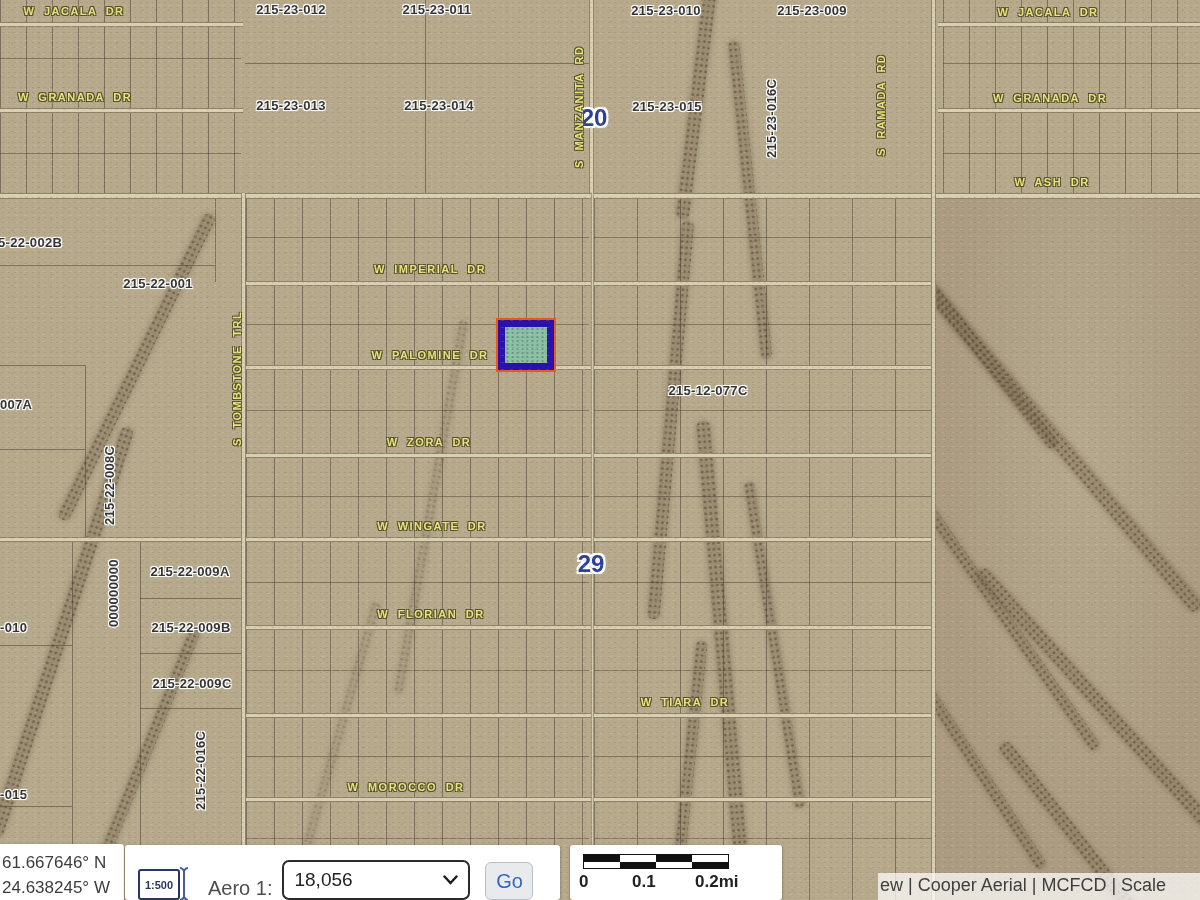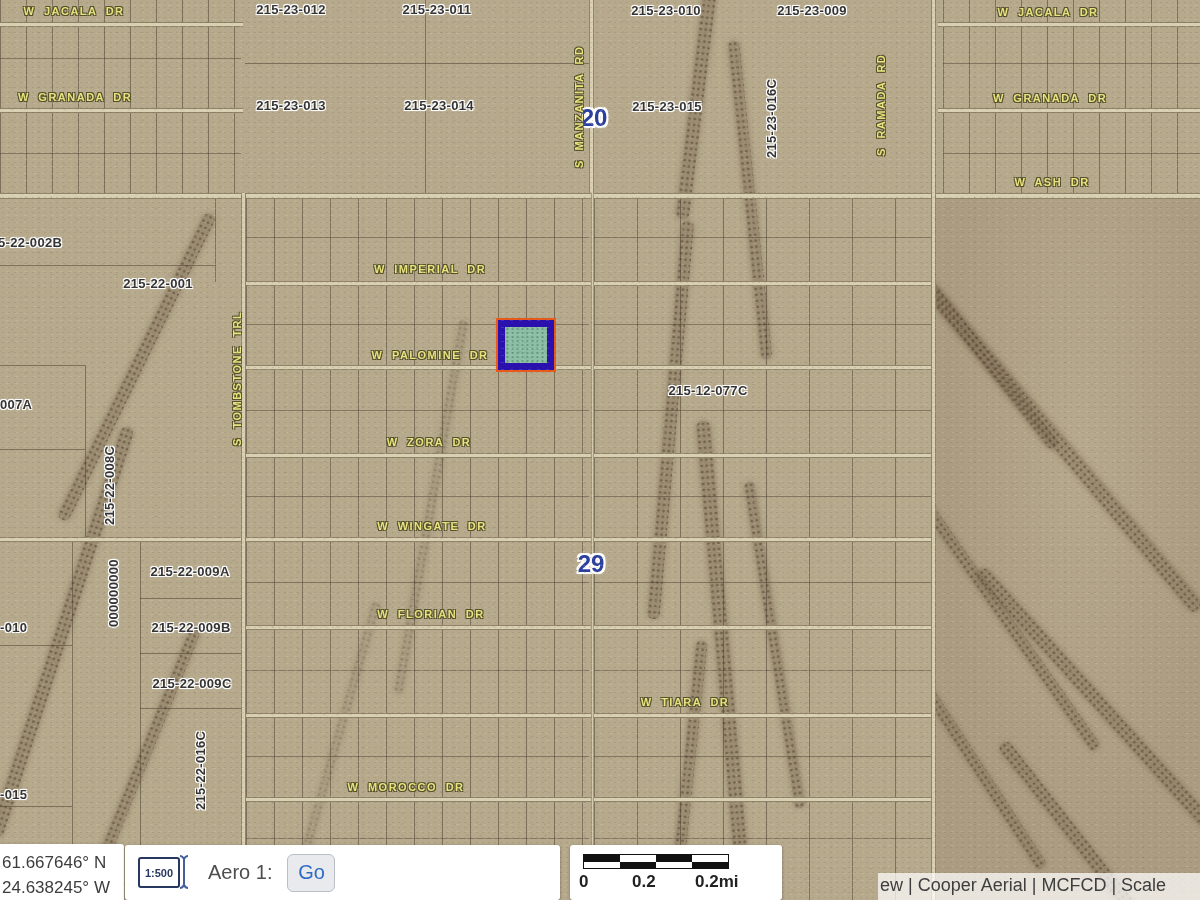--- a/index.html
+++ b/index.html
@@ -49,21 +49,21 @@
     background-image:
       radial-gradient(rgba(92,80,62,.15) 1px, transparent 1.3px),
       radial-gradient(rgba(255,250,235,.13) 1px, transparent 1.3px),
       radial-gradient(rgba(92,80,62,.10) 1px, transparent 1.5px);
     background-size:6px 5px,9px 7px,13px 11px;background-position:0 0,3px 2px,6px 5px;}
 
   
   .panel{position:absolute;background:#fff;border-radius:3px;box-shadow:0 1px 3px rgba(0,0,0,.35);}
   #coordbox{left:-6px;top:844px;width:130px;height:60px;padding:7px 6px 0 8px;box-sizing:border-box;
             font-size:17px;color:#3d3d3d;line-height:1.45;}
-  #scalepanel{left:125px;top:845px;width:435px;height:55px;display:flex;align-items:center;}
+  #scalepanel{left:125px;top:845px;width:435px;height:55px;display:flex;align-items:flex-end;}
   #scaleicon{margin-left:13px;width:38px;height:27px;border:2px solid #27375f;border-radius:3px;
              display:flex;align-items:center;justify-content:center;
              font-size:11px;font-weight:bold;color:#27375f;letter-spacing:0;position:relative;}
   #scalelabel{margin-left:28px;font-size:20px;color:#4e4e4e;}
   #scaleselect{margin-left:10px;width:188px;height:40px;border:2px solid #2b2b2b;border-radius:7px;
                display:flex;align-items:center;box-sizing:border-box;padding:0 10px;
                font-size:19px;color:#1f1f1f;cursor:pointer;background:#fff;}
   #scaleselect .val{flex:1;}
   #gobtn{margin-left:15px;width:48px;height:38px;background:#e9eaee;border:1px solid #b9bec7;border-radius:6px;
          font-size:20px;color:#2f6bc4;font-family:"Liberation Sans",sans-serif;cursor:pointer;}
@@ -221,26 +221,32 @@
 </div>
 
 <div class="panel" id="scalepanel">
   <div id="scaleicon">
     <span>1:500</span>
     <svg width="12" height="36" viewBox="0 0 12 36" style="position:absolute;right:-12px;top:-5px;">
       <path d="M2 2 C4 2 5 3 6 5 C7 3 8 2 10 2 M6 5 V31 M2 34 C4 34 5 33 6 31 C7 33 8 34 10 34" stroke="#44609c" stroke-width="2" fill="none"></path>
     </svg>
   </div>
   <span id="scalelabel">Aero 1:</span>
+  <div id="scaleselect">
+    <span class="val">18,056</span>
+    <svg width="15" height="10" viewBox="0 0 15 10">
+      <path d="M1.5 1.5 L7.5 8 L13.5 1.5" fill="none" stroke="#1b1b1b" stroke-width="2.4" stroke-linecap="round"></path>
+    </svg>
+  </div>
   <button id="gobtn">Go</button>
 </div>
 
 <div class="panel" id="sbpanel">
   <div id="sbbar">
       <div class="r1"></div>
       <div class="r2"></div>
     </div>
   <span class="sbt" style="left:9px;">0</span>
-  <span class="sbt" style="left:62px;">0.2</span>
+  <span class="sbt" style="left:62px;">0.1</span>
   <span class="sbt" style="left:125px;">0.2mi</span>
 </div>
 
 <div id="attrib">ew | Cooper Aerial | MCFCD | Scale</div>
 
 </body></html>

